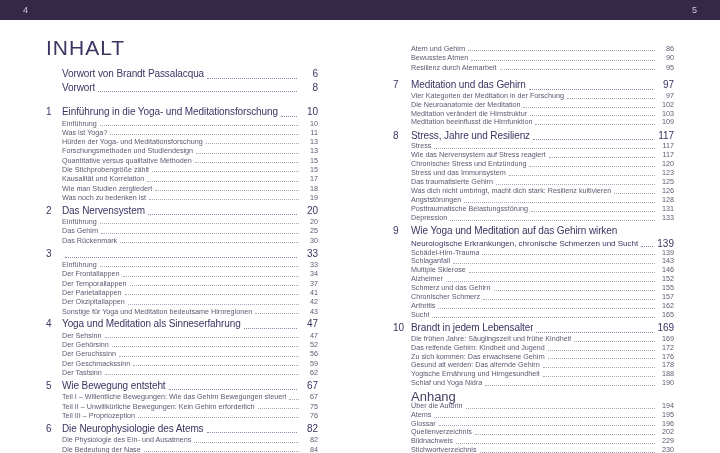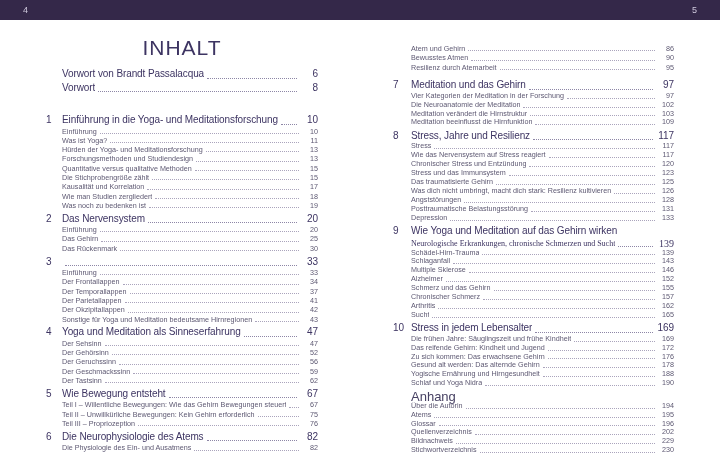--- a/index.html
+++ b/index.html
@@ -32,21 +32,21 @@
     width: 272px;
   }
   .page-right {
     position: absolute;
     left: 393px;
     top: 44px;
     width: 281px;
   }
   .toc-title {
     margin: 0 0 7px 0;
-    text-align: center;
+    text-align: left;
     font-size: 21px;
     line-height: 24px;
     font-weight: 500;
     letter-spacing: 1px;
     color: #3d3462;
   }
   .row { display: flex; align-items: flex-end; }
   .label { white-space: nowrap; overflow: hidden; flex: 0 1 auto; }
   .dots {
     flex: 1 1 10px;
@@ -57,21 +57,21 @@
   }
   .page-num { flex: 0 0 18px; text-align: right; }
 
   .fm-row {
     font-size: 10px;
     line-height: 13.5px;
     color: #3d3462;
     padding-left: 16px;
     letter-spacing: -0.1px;
   }
-  #front-matter { margin-bottom: 20px; }
+  #front-matter { margin-bottom: 12px; }
 
   .chapter { margin-top: 2.5px; }
   .ch-row {
     font-size: 10px;
     line-height: 12.5px;
     color: #3d3462;
     letter-spacing: -0.1px;
   }
   .ch-num { flex: 0 0 16px; }
   .ch-row > .dots, .fm-row > .dots, .subtitle-row > .dots {
@@ -89,21 +89,20 @@
   .page-right .ch-num { flex: 0 0 18px; }
   .page-right .sub-row { padding-left: 18px; line-height: 8.9px; }
   #right-continuation { margin-bottom: 7px; }
   #right-continuation .sub-row { line-height: 9.4px; }
 
   .subtitle-row {
     font-size: 8px;
     line-height: 11px;
     color: #3d3462;
     padding-left: 18px;
-    font-family: Liberation Serif, serif;
   }
   .subtitle-row .page-num { font-size: 10px; }
 
   .appendix-heading {
     font-size: 13px;
     line-height: 10px;
     color: #474163;
     padding-left: 18px;
     margin-top: 3.5px;
   }
@@ -469,21 +468,21 @@
           </div>
           <div class="row sub-row">
             <span class="label">Sucht</span>
             <span class="dots"></span>
             <span class="page-num">165</span>
           </div>
         </div>
         <div class="chapter">
           <div class="row ch-row">
             <span class="ch-num">10</span>
-            <span class="label">Stress in jedem Lebensalter</span>
+            <span class="label">Brandt in jedem Lebensalter</span>
             <span class="dots"></span>
             <span class="page-num">169</span>
           </div>
           <div class="row sub-row">
             <span class="label">Die frühen Jahre: Säuglingszeit und frühe Kindheit</span>
             <span class="dots"></span>
             <span class="page-num">169</span>
           </div>
           <div class="row sub-row">
             <span class="label">Das reifende Gehirn: Kindheit und Jugend</span>

